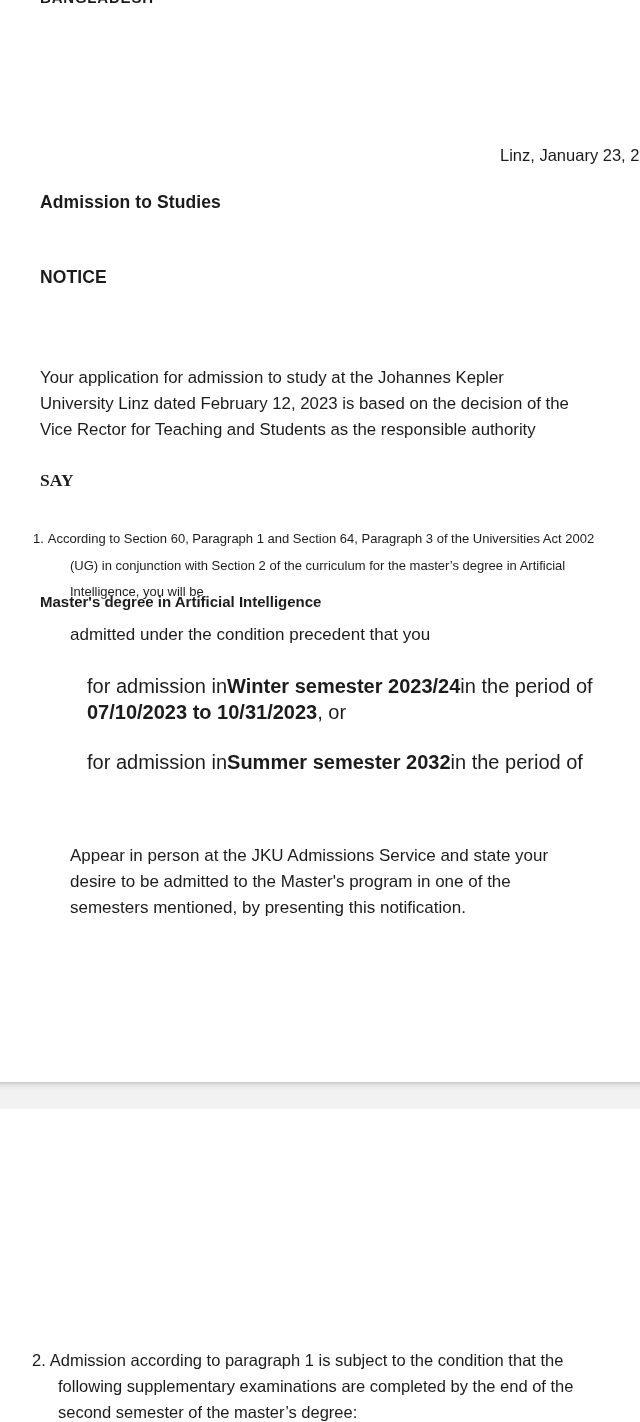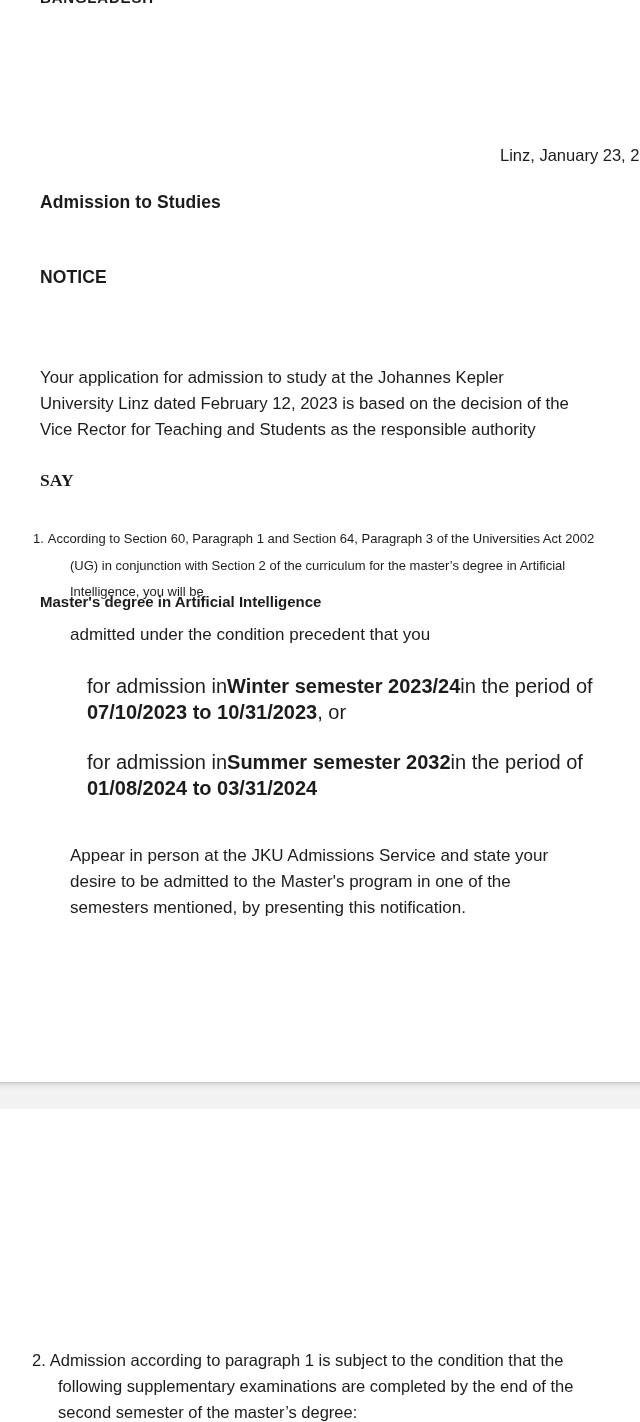--- a/index.html
+++ b/index.html
@@ -109,21 +109,21 @@
   <div class="abs item1"><span class="num">1.</span><span class="lines">According to Section 60, Paragraph 1 and Section 64, Paragraph 3 of the Universities Act 2002
 (UG) in conjunction with Section 2 of the curriculum for the master’s degree in Artificial
 Intelligence, you will be</span></div>
 
   <div class="abs program">Master's degree in Artificial Intelligence</div>
 
   <div class="abs admitted">admitted under the condition precedent that you</div>
 
   <div class="abs option opt-winter"><span>for admission in</span><b>Winter semester 2023/24</b><span>in the period of</span><br><b>07/10/2023 to 10/31/2023</b><span>, or</span></div>
 
-  <div class="abs option opt-summer"><span>for admission in</span><b>Summer semester 2032</b><span>in the period of</span><br><b>01/08/2024 to 03/31/2024</b><span></span></div>
+  <div class="abs option opt-summer"><span>for admission in</span><b>Summer semester 2032</b><span>in the period of</span><br><span></span></div>
 
   <p class="abs appear lines">Appear in person at the JKU Admissions Service and state your
 desire to be admitted to the Master's program in one of the
 semesters mentioned, by presenting this notification.</p>
 
 </div>
 
 <div class="abs page-gap"></div>
 
 <div>

